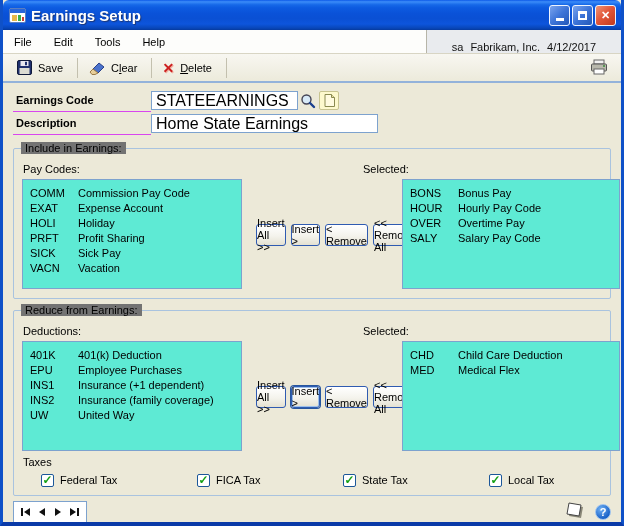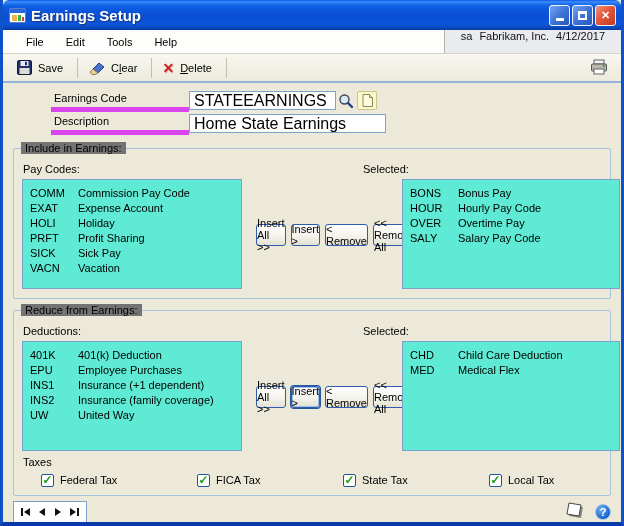--- a/index.html
+++ b/index.html
@@ -26,49 +26,48 @@
     border:1px solid #eef4ff; display:flex; align-items:center; justify-content:center;
     color:#fff; font-weight:bold; font-size:11px;
   }
   .winbtn.min, .winbtn.max { background:linear-gradient(135deg,#7aa4ee 0%,#3d74d8 50%,#2458b8 100%); }
   .winbtn.close { background:linear-gradient(135deg,#f09576 0%,#e2573a 45%,#c23a1e 100%); }
   .min-glyph { width:8px; height:3px; background:#fff; margin-top:8px; }
   .max-glyph { width:9px; height:9px; border:2px solid #fff; border-top-width:3px; }
 
   
   .menubar { height:24px; background:#fdfdfb; display:flex; align-items:stretch; border-bottom:1px solid #d8d5c4; }
-  .menu-items { display:flex; align-items:center; padding-left:12px; flex:1; }
+  .menu-items { display:flex; align-items:center; padding-left:0; flex:1; }
   .menu-item { padding:0 11px; height:100%; display:flex; align-items:center; cursor:default; }
   .user-info {
-    display:flex; align-items:flex-start; gap:7px; padding:0 16px;
+    display:flex; align-items:flex-end; gap:7px; padding:0 25px;
     background:#e9ebee; border-left:1px solid #b7b5a8; color:#111;
   }
 
   
   .toolbar { height:29px; background:linear-gradient(180deg,#f8f7f1,#eceadb); border-bottom:2px solid #93b2da; display:flex; align-items:center; padding:0 8px; }
   .tb-btn { display:flex; align-items:center; gap:6px; padding:3px 10px 3px 6px; border-radius:2px; }
   .tb-sep { width:1px; height:20px; background:#c3c0ae; margin:0 4px; }
   .tb-spacer { flex:1; }
   .delete-x { color:#cc1f1f; font-size:14px; font-weight:bold; line-height:12px; text-shadow:1px 1px 0 #f0b0a0; }
   .print-btn { padding:2px 4px; }
 
   
   .fields { margin:6px 10px 0 10px; }
   .field-row { display:flex; align-items:stretch; height:23px; }
   .field-label {
-    width:138px; font-weight:normal; display:flex; align-items:center; padding-left:3px;
-    border-bottom:5px solid #d946ef;
-    margin-left:38px;
+    width:138px; font-weight:bold; display:flex; align-items:center; padding-left:3px;
+    border-bottom:1px solid #d946ef;
   }
   .field-input {
     border:1px solid #7da2ce; background:#fff; height:19px; margin-top:2px;
     display:flex; align-items:center; padding:0 4px; font-size:16px;
   }
   .field-input.code { width:147px; }
-  .field-input.desc { width:197px; }
+  .field-input.desc { width:227px; }
   .mini-btn { width:20px; height:19px; margin-top:2px; display:flex; align-items:center; justify-content:center; }
   .mini-btn.noteb { background:#fdf9cd; border:1px solid #c8c490; border-radius:2px; margin-left:1px; }
 
   
   .group { position:relative; margin:13px 10px 0 10px; border:1px solid #a9c3df; border-radius:2px; padding:14px 8px 9px 8px; }
   .group.reduce { margin-top:11px; padding-bottom:5px; }
   .group-legend { position:absolute; top:-7px; left:7px; background:#737373; padding:0 4px; }
   .group-body { display:flex; }
   .listcol .list-label { height:16px; display:flex; align-items:flex-start; padding-left:1px; }
   .listbox {

